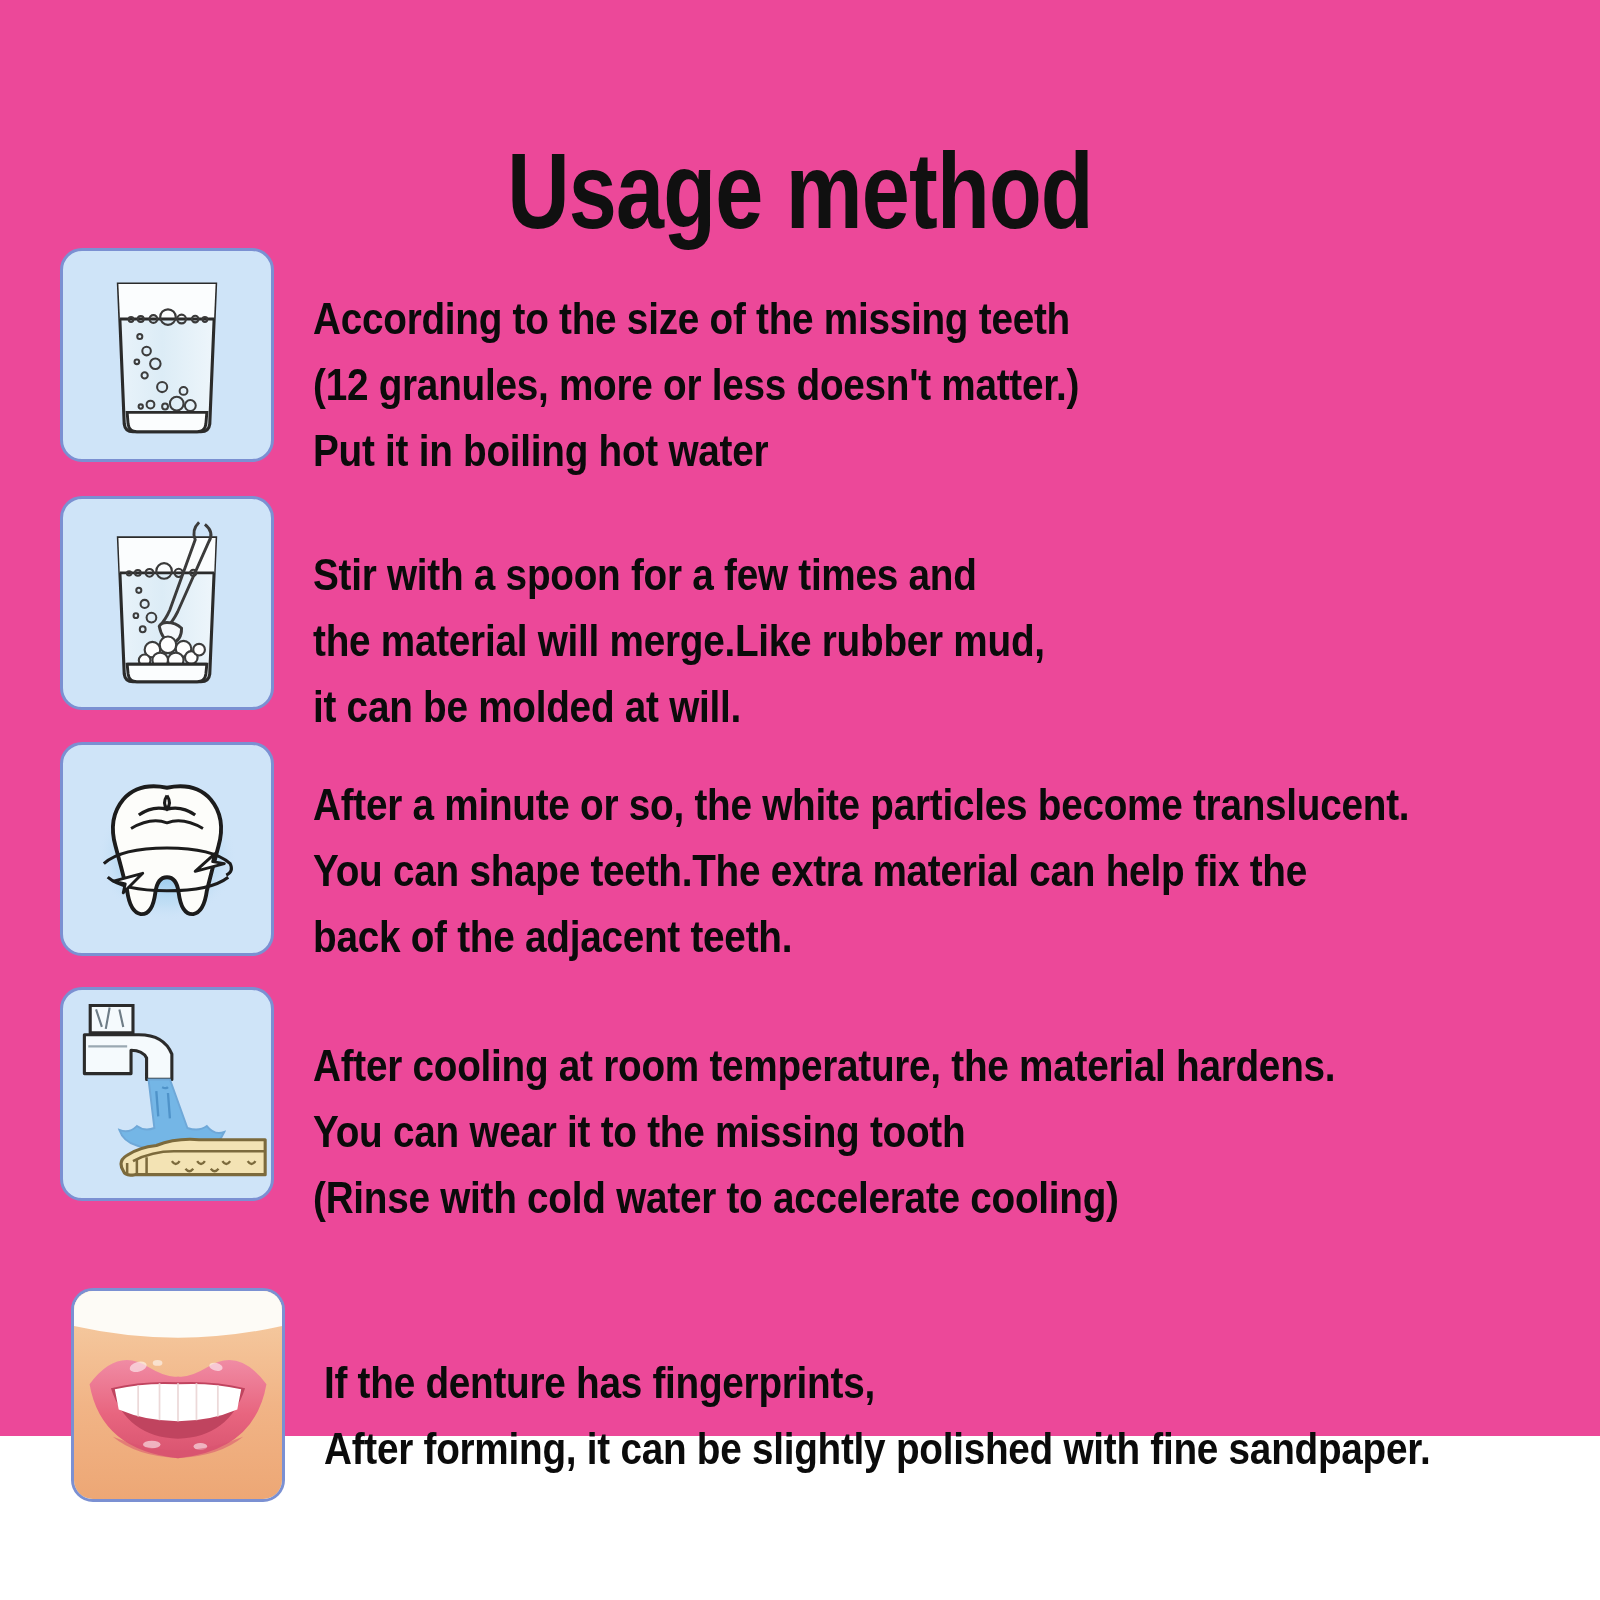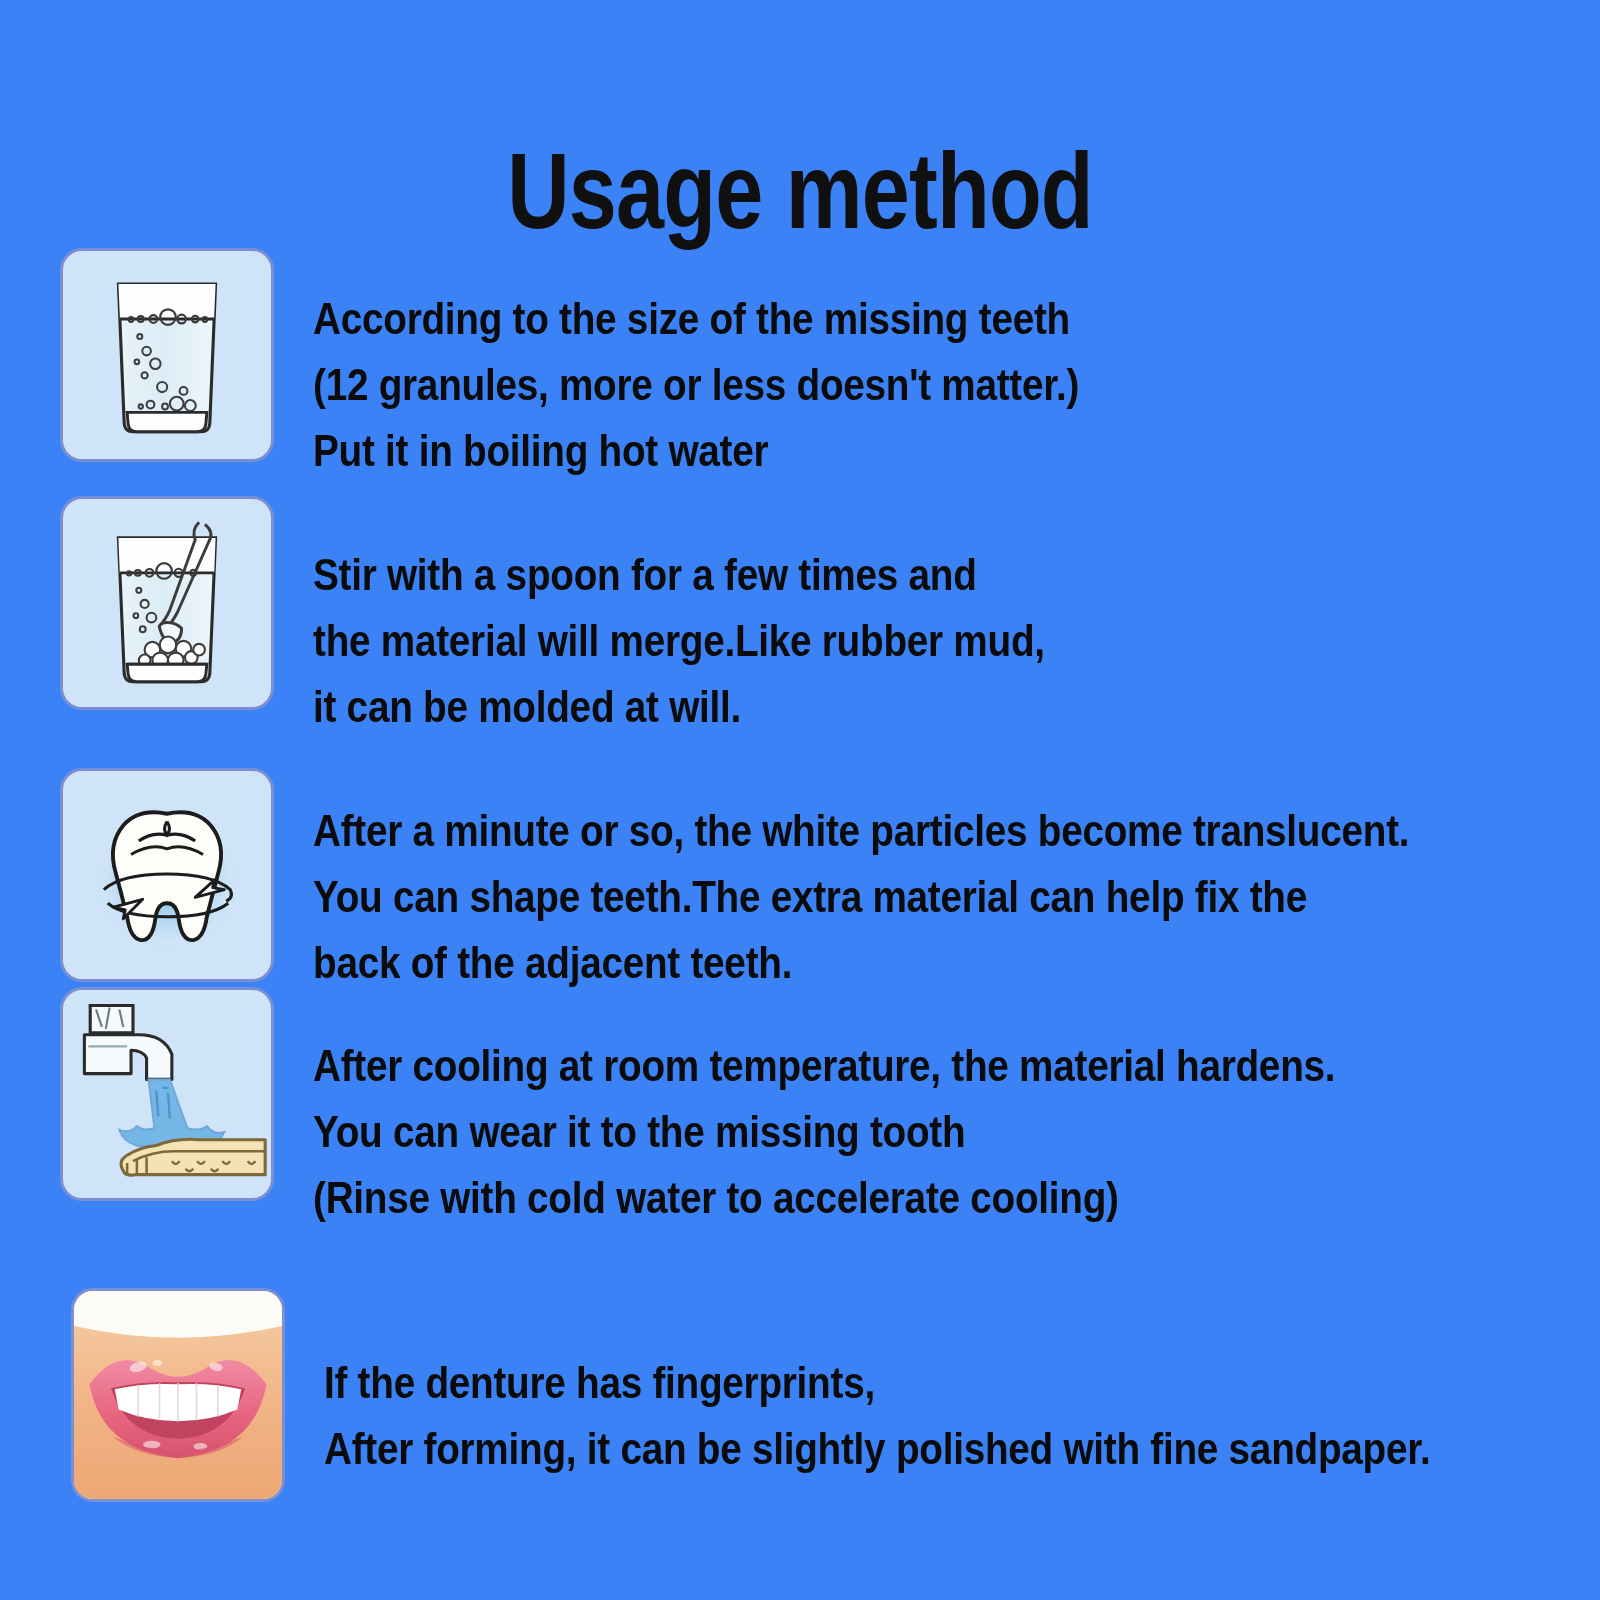--- a/index.html
+++ b/index.html
@@ -10,22 +10,22 @@
   }
   body {
     width: 1600px;
     height: 1600px;
     font-family: "Liberation Sans", sans-serif;
     overflow: hidden;
   }
   .page {
     position: relative;
     width: 1600px;
-    height: 1600px;
-    background: #3b82f6;
+    height: 1436px;
+    background: #ec4899;
     box-sizing: border-box;
   }
 
   
   .title {
     position: absolute;
     left: 0;
     top: 62px;
     width: 1600px;
     text-align: center;
@@ -48,21 +48,21 @@
     width: 1600px;
   }
   .step {
     position: absolute;
     left: 0;
     width: 1600px;
     height: 216px;
   }
   .step-s0 { top: 0px; }
   .step-s1 { top: 248px; }
-  .step-s2 { top: 520px; }
+  .step-s2 { top: 494px; }
   .step-s3 { top: 739px; }
   .step-s4 { top: 1040px; margin-left: 11px; }
 
   
   .icon-card {
     position: absolute;
     left: 60px;
     top: 0;
     width: 214px;
     height: 214px;

